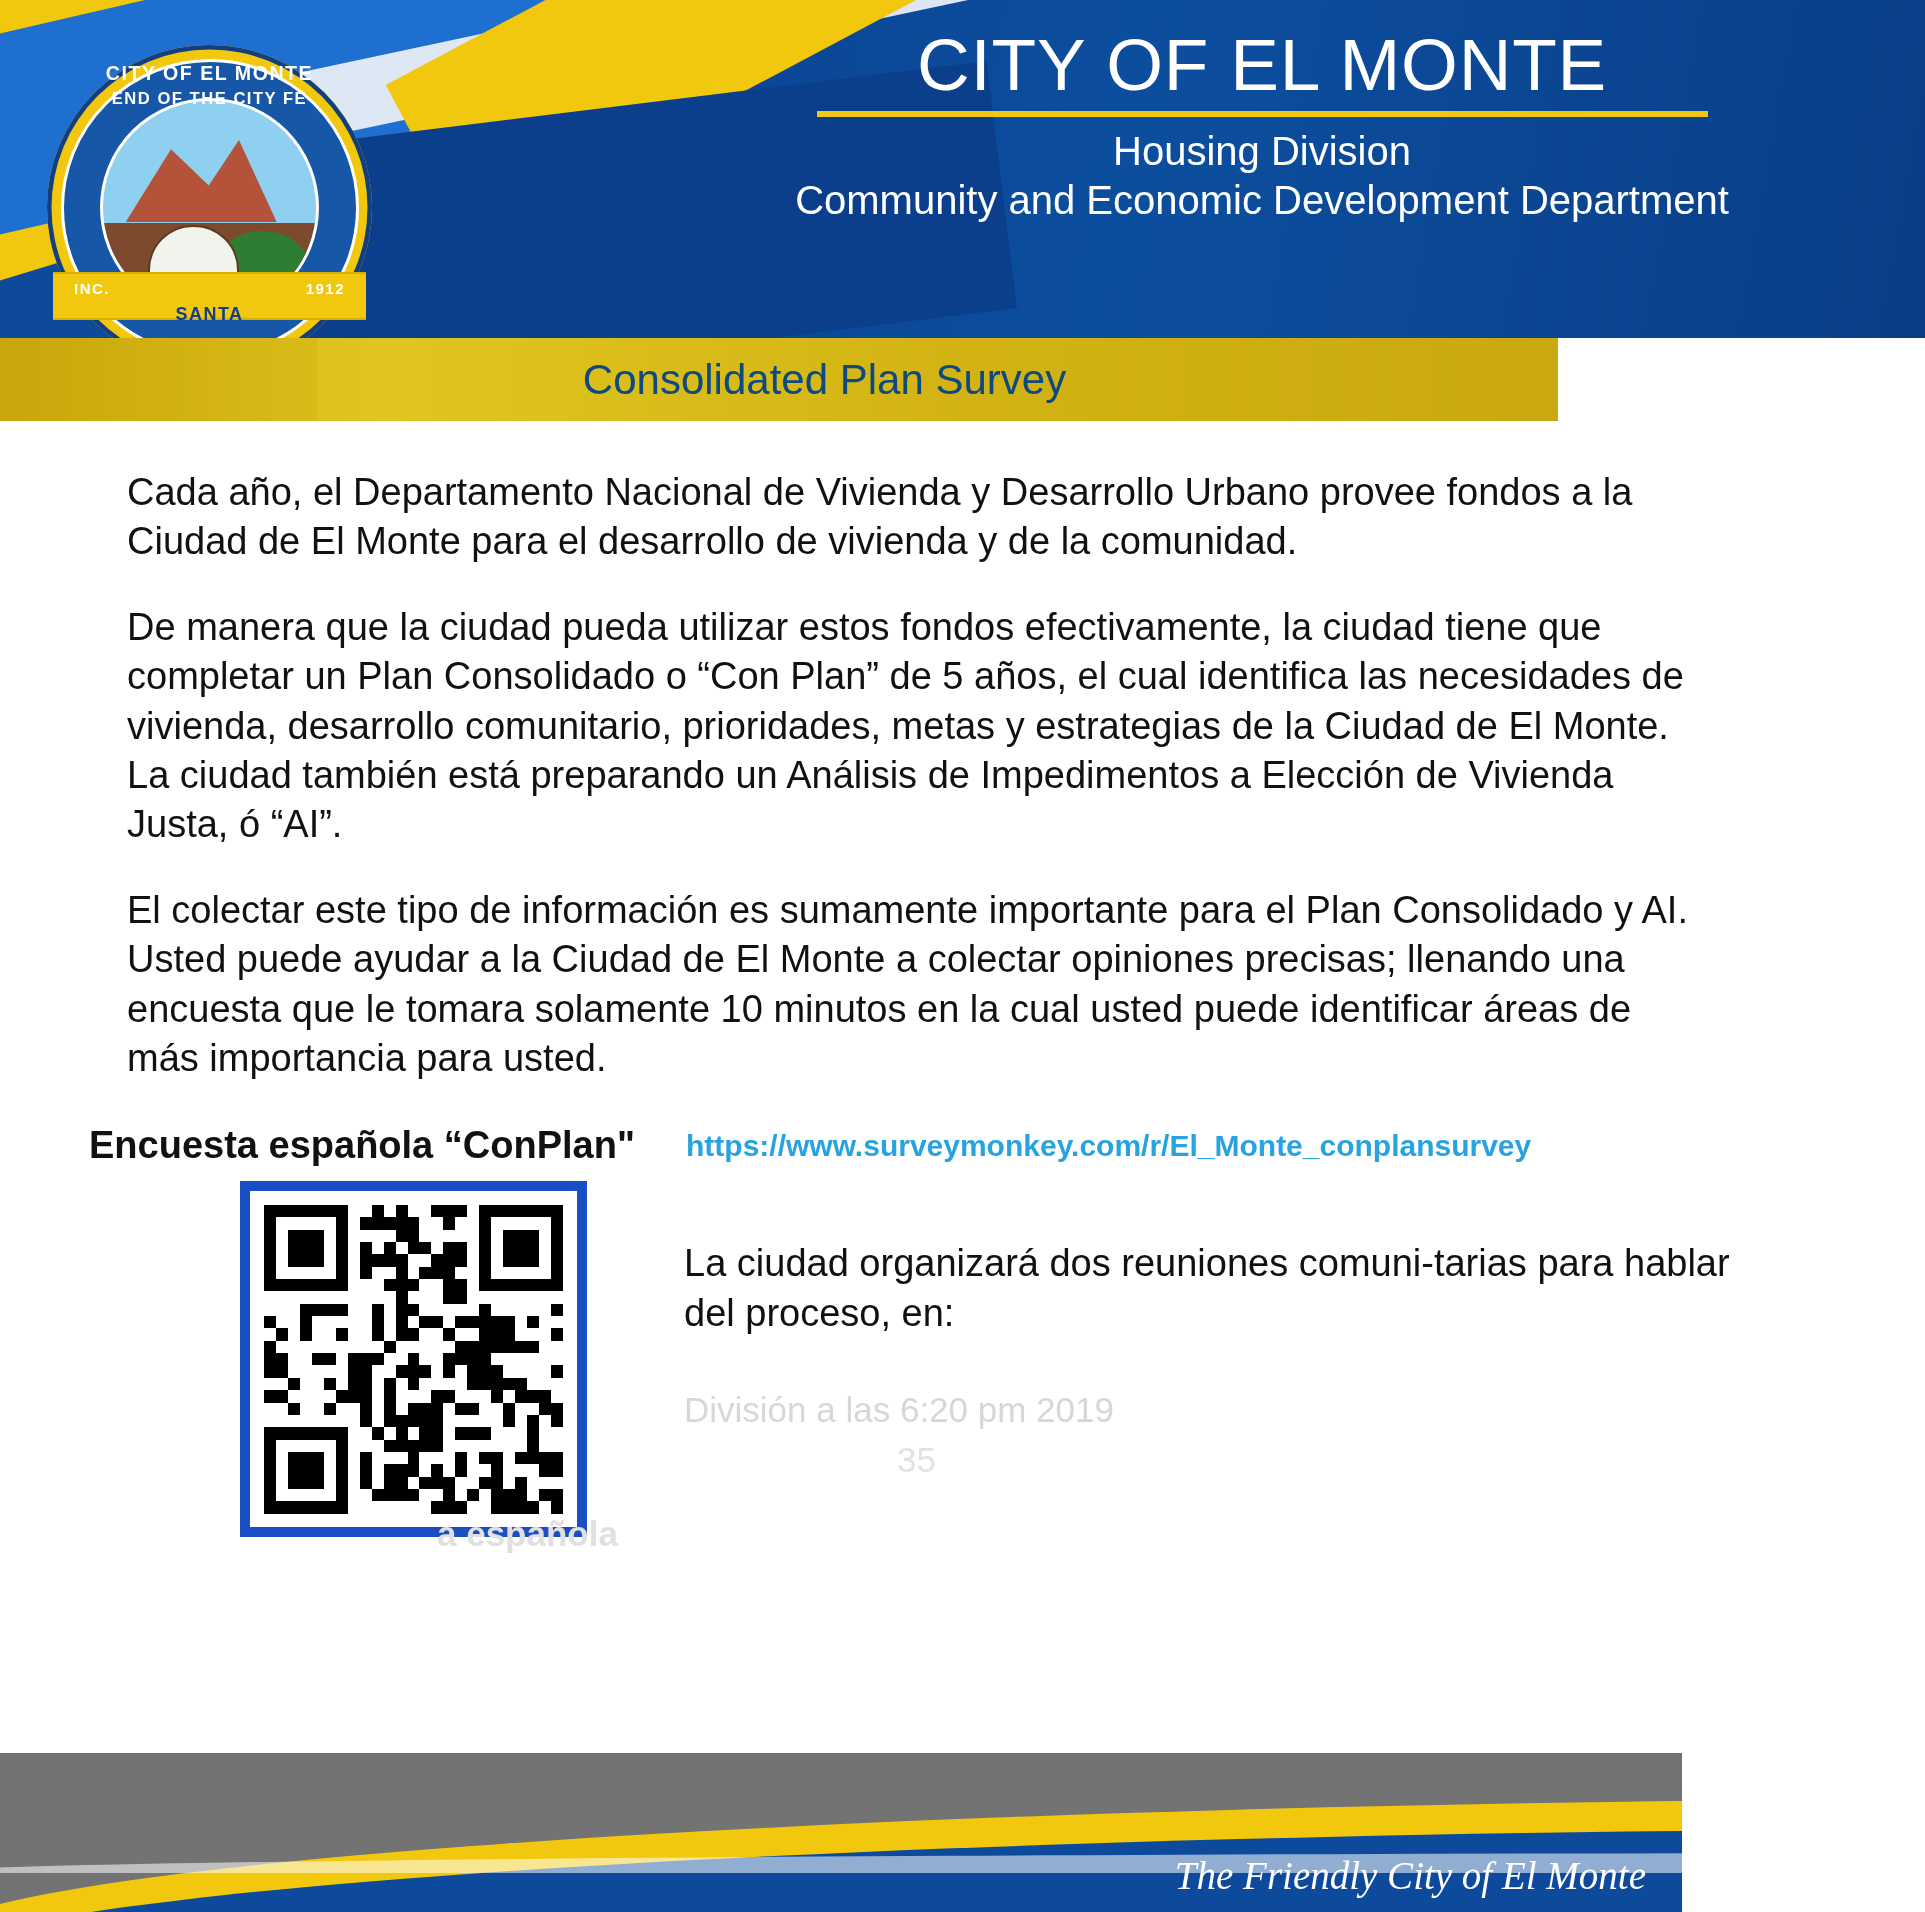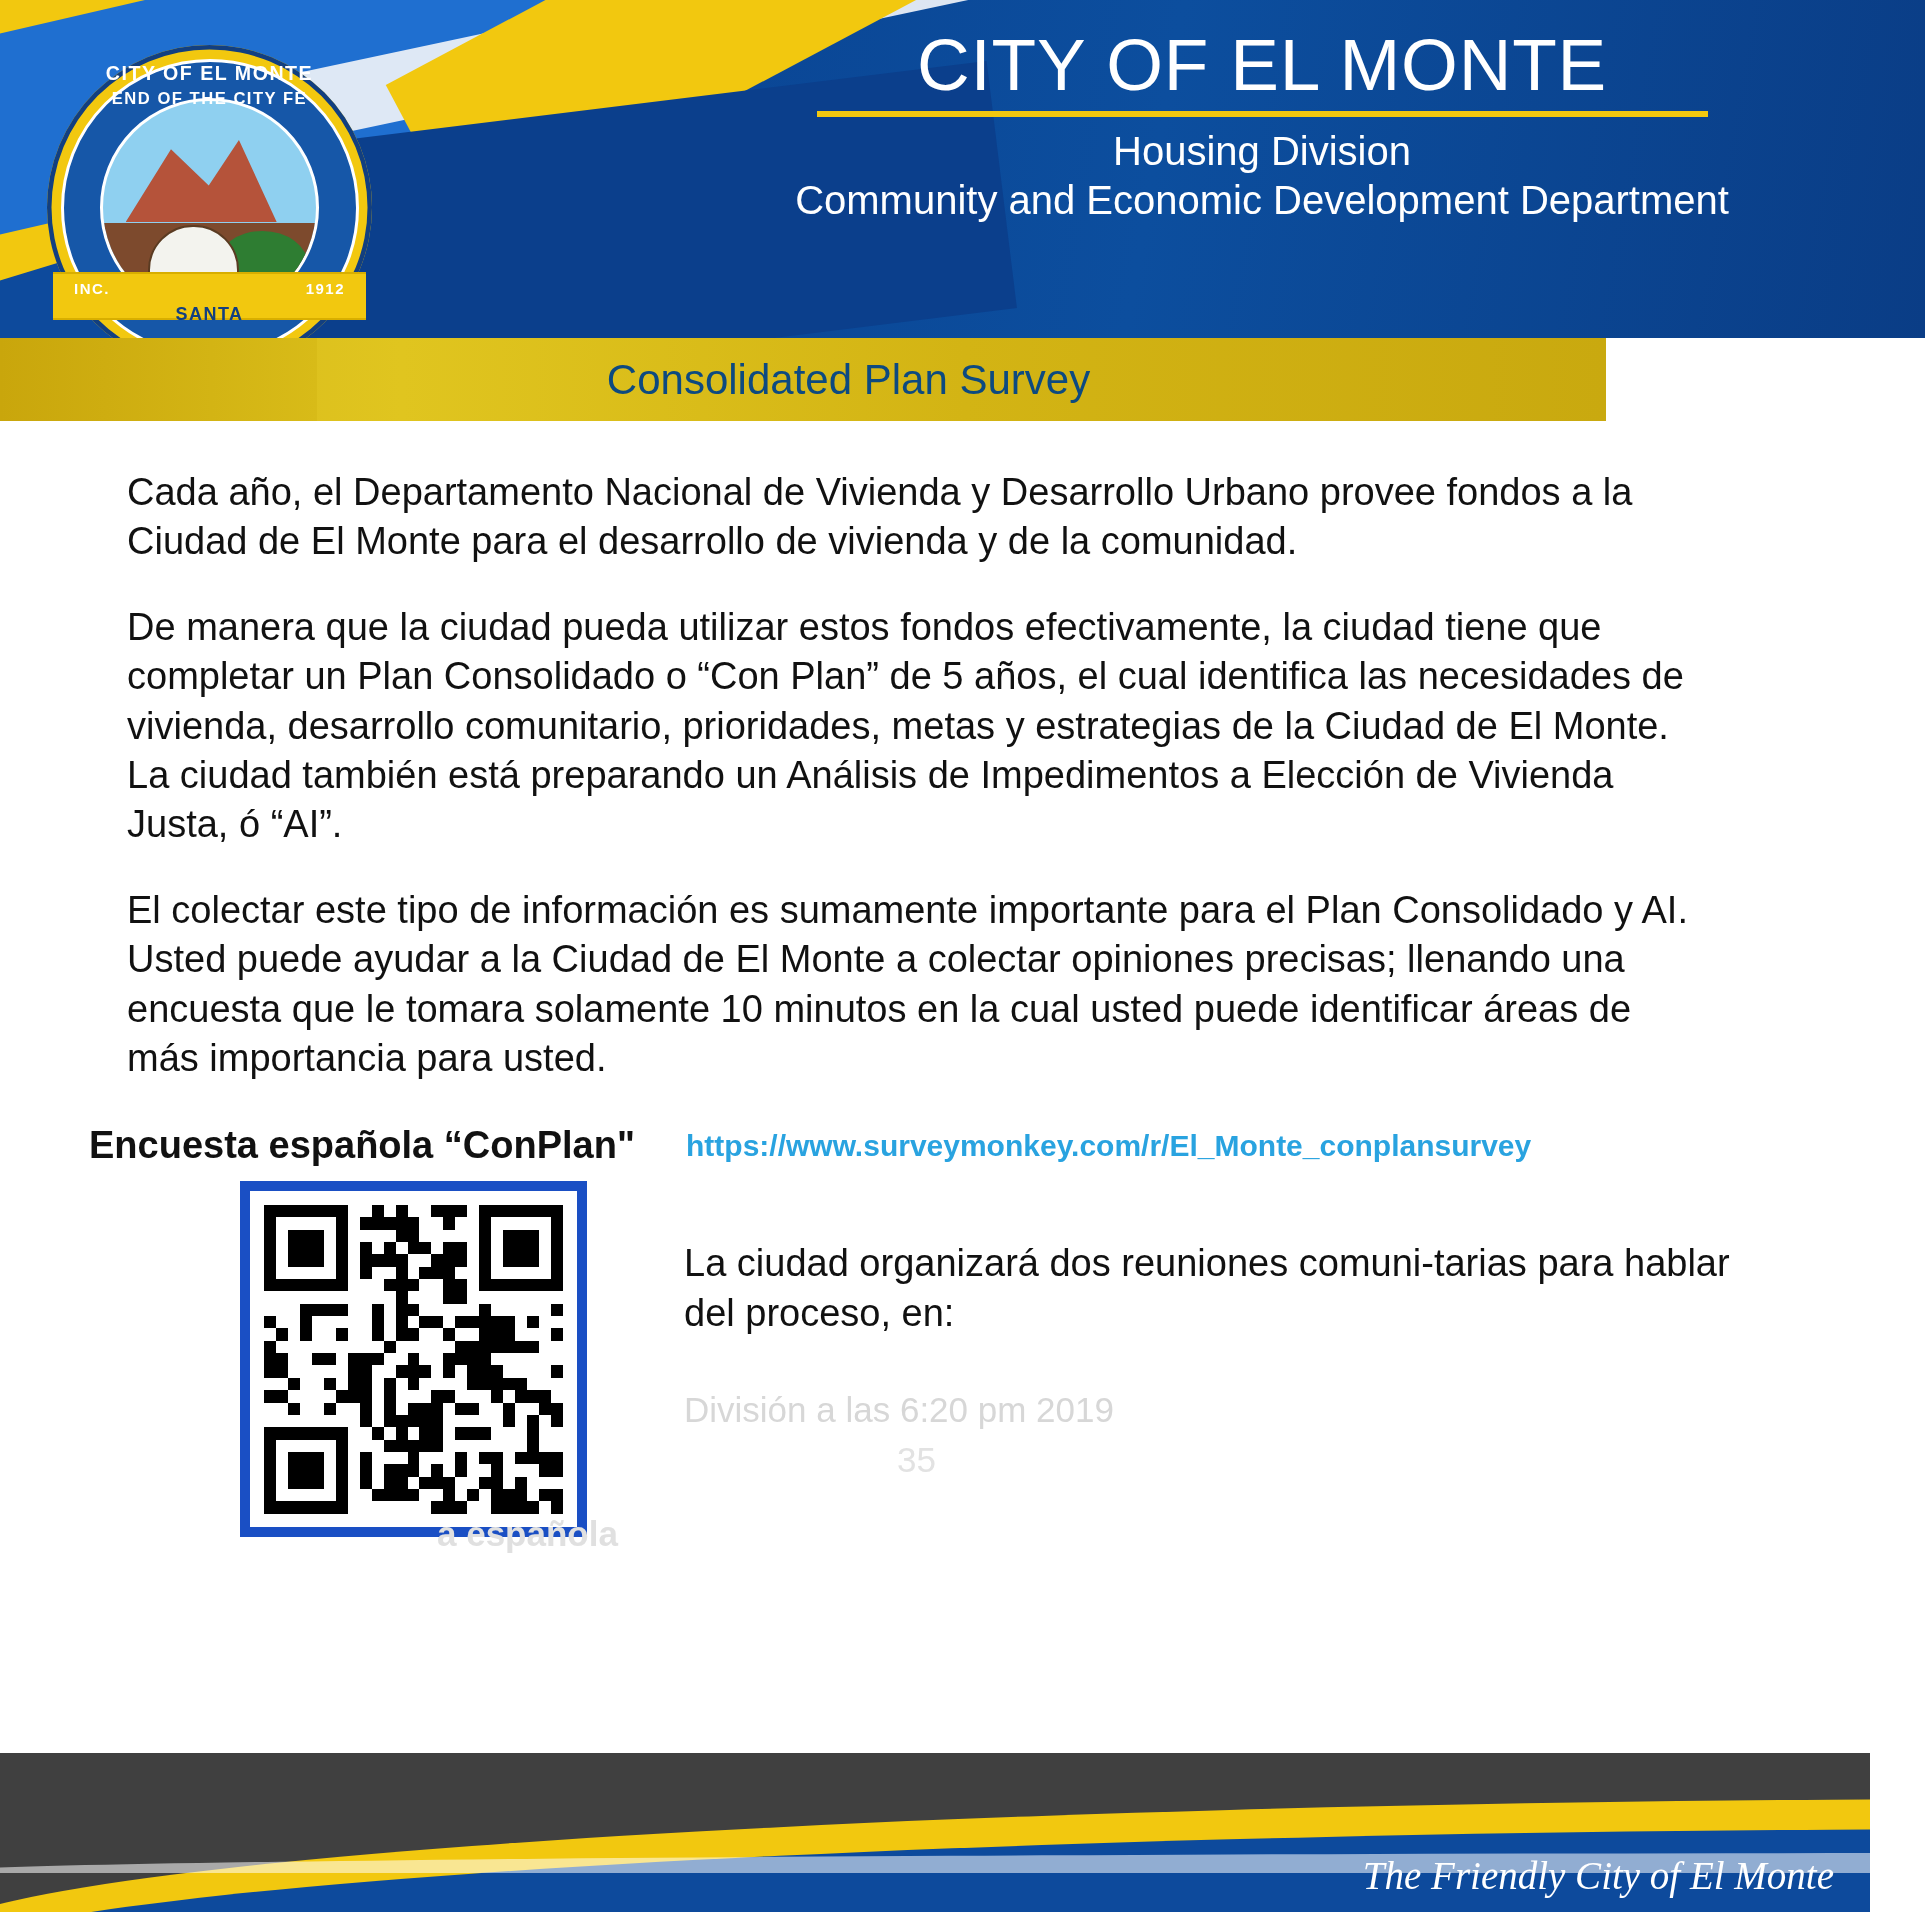--- a/index.html
+++ b/index.html
@@ -205,21 +205,20 @@
     font-weight: 400;
   }
 
   
   .goldbar {
     position: relative;
     width: 1558px;
     height: 83px;
     background: linear-gradient(90deg, #d4b51a 0%, #e0c51f 25%, #d3b414 60%, #c9a90f 100%);
     overflow: hidden;
-    padding-left: 48px;
   }
   .goldbar-left-fade {
     position: absolute;
     left: 0; top: 0;
     width: 317px; height: 83px;
     background: linear-gradient(90deg, #c9a60c 0%, #d8bb18 100%);
   }
   .goldbar-title {
     position: absolute;
     left: 0; right: 0; top: 50%;
@@ -322,24 +321,24 @@
     left: 310px; top: 390px;
     font-size: 35px;
     color: #e0e0e0;
     font-weight: bold;
   }
 
   
   .footer {
     position: absolute;
     left: 0; bottom: 0;
-    width: 1870px;
+    width: 1682px;
     height: 159px;
     overflow: hidden;
-    background: #404040;
+    background: #737373;
   }
   .f-yellow {
     position: absolute;
     left: -76px; bottom: -30px;
     width: 2115px; height: 143px;
     background: #f2c80f;
     border-radius: 100% 0 0 0 / 100% 0 0 0;
   }
   .f-blue {
     position: absolute;

